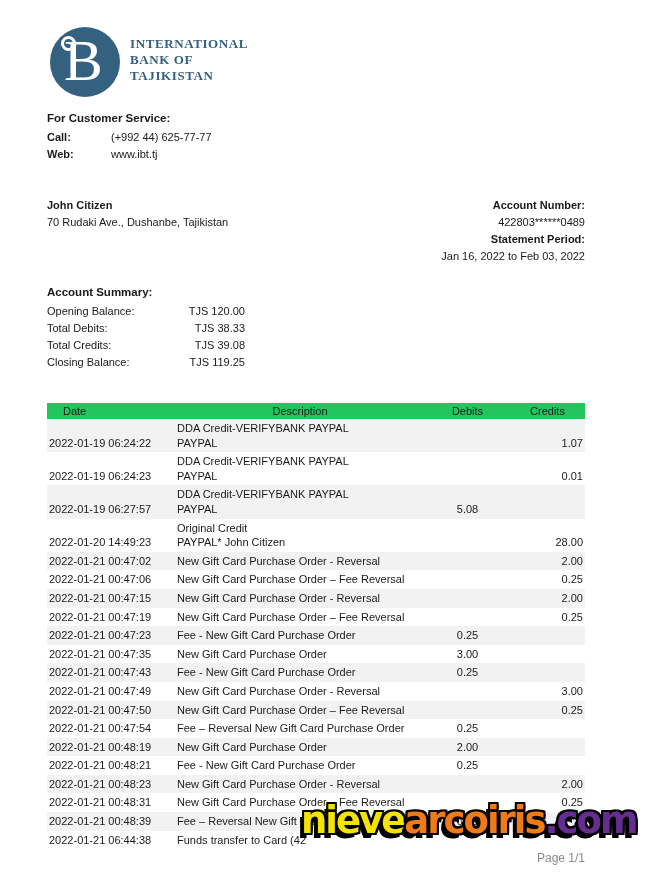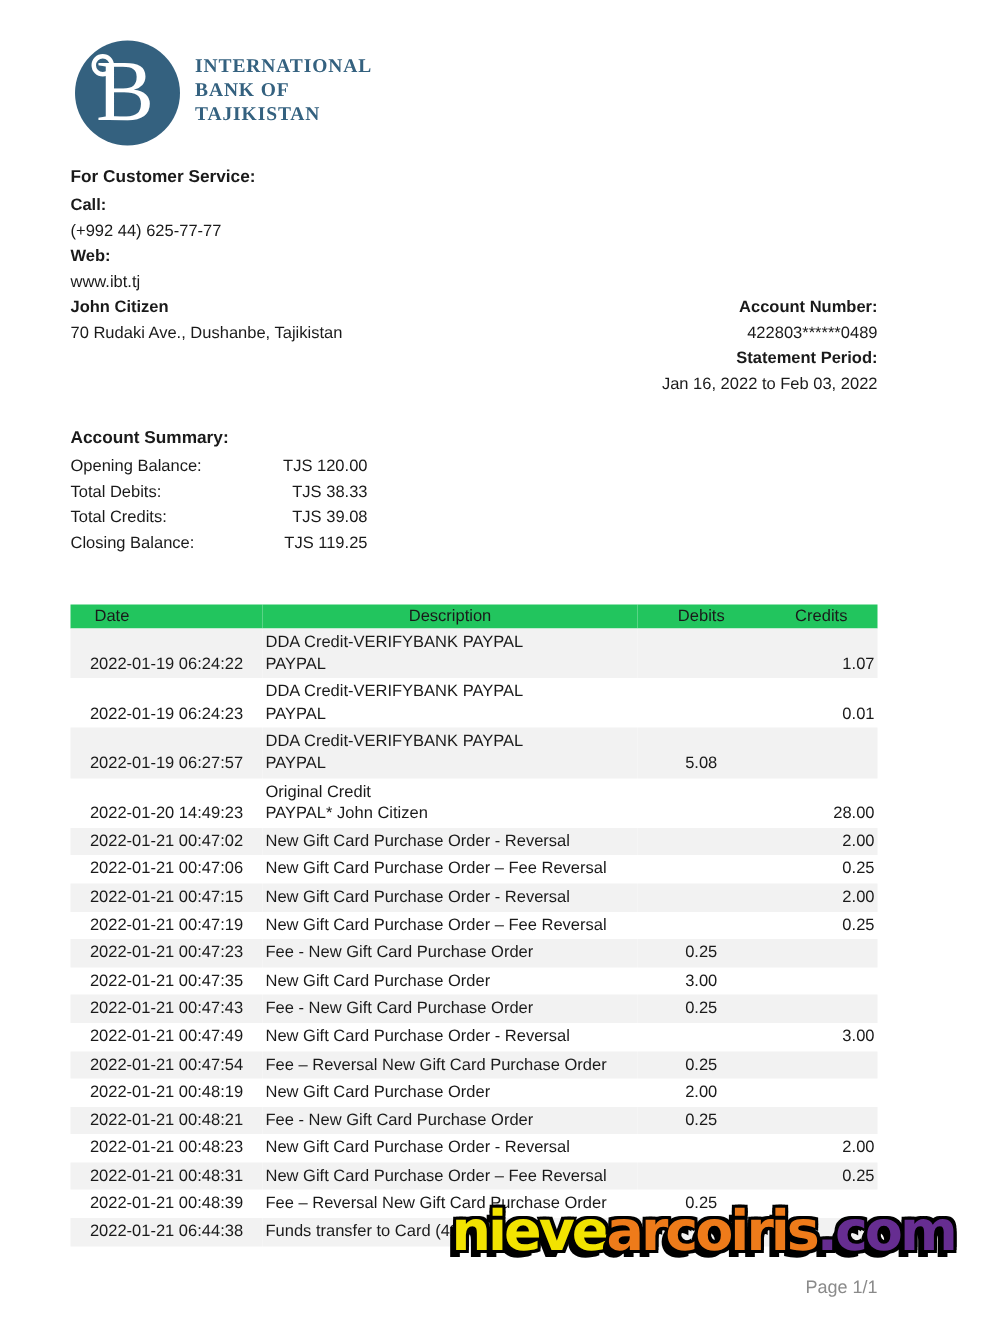--- a/index.html
+++ b/index.html
@@ -38,21 +38,21 @@
     margin-left: 10px; margin-top: 9px;
     font-family: "Liberation Serif", serif;
     font-weight: bold;
     font-size: 13px; line-height: 16px;
     letter-spacing: 0.6px;
   }
 
   
   .cs-block { position: absolute; top: 110px; left: 47px; width: 330px; }
   .cs-heading { font-weight: bold; font-size: 11.5px; line-height: 17px; margin-bottom: 2px; }
-  .cs-row { display: flex; line-height: 17px; flex-direction: column; }
+  .cs-row { display: flex; line-height: 17px; }
   .cs-label { font-weight: bold; width: 64px; flex: 0 0 auto; }
 
   
   .parties { position: absolute; top: 197px; left: 47px; width: 538px; display: flex; justify-content: space-between; }
   .party-left { line-height: 17px; }
   .party-left .cust-name { font-weight: bold; }
   .party-right { text-align: right; line-height: 17px; }
   .party-right .info-label { font-weight: bold; }
 
   
@@ -75,21 +75,21 @@
     text-align: center;
   }
   table.tx thead th.h-date { text-align: left; }
   table.tx thead th.h-credit { text-align: center; }
   table.tx td {
     font-size: 11px;
     line-height: 14.6px;
     padding: 2px 2px;
     vertical-align: bottom;
   }
-  table.tx td.date { text-align: center; white-space: nowrap; margin-top: 48px; }
+  table.tx td.date { text-align: left; white-space: nowrap; margin-top: 48px; }
   table.tx td.desc { text-align: left; white-space: pre-line; }
   table.tx td.debit { text-align: center; }
   table.tx td.credit { text-align: right; }
   table.tx tbody tr:nth-child(odd) { background: #f2f2f2; }
 
   
   .watermark {
     position: absolute;
     top: 799px; left: 301px;
     font-family: "DejaVu Sans", sans-serif;
@@ -263,20 +263,26 @@
             <td class="debit">0.25</td>
             <td class="credit"></td>
           </tr>
           <tr>
             <td class="date">2022-01-21 00:47:49</td>
             <td class="desc">New Gift Card Purchase Order - Reversal</td>
             <td class="debit"></td>
             <td class="credit">3.00</td>
           </tr>
           <tr>
+            <td class="date">2022-01-21 00:47:50</td>
+            <td class="desc">New Gift Card Purchase Order – Fee Reversal</td>
+            <td class="debit"></td>
+            <td class="credit">0.25</td>
+          </tr>
+          <tr>
             <td class="date">2022-01-21 00:47:54</td>
             <td class="desc">Fee – Reversal New Gift Card Purchase Order</td>
             <td class="debit">0.25</td>
             <td class="credit"></td>
           </tr>
           <tr>
             <td class="date">2022-01-21 00:48:19</td>
             <td class="desc">New Gift Card Purchase Order</td>
             <td class="debit">2.00</td>
             <td class="credit"></td>

